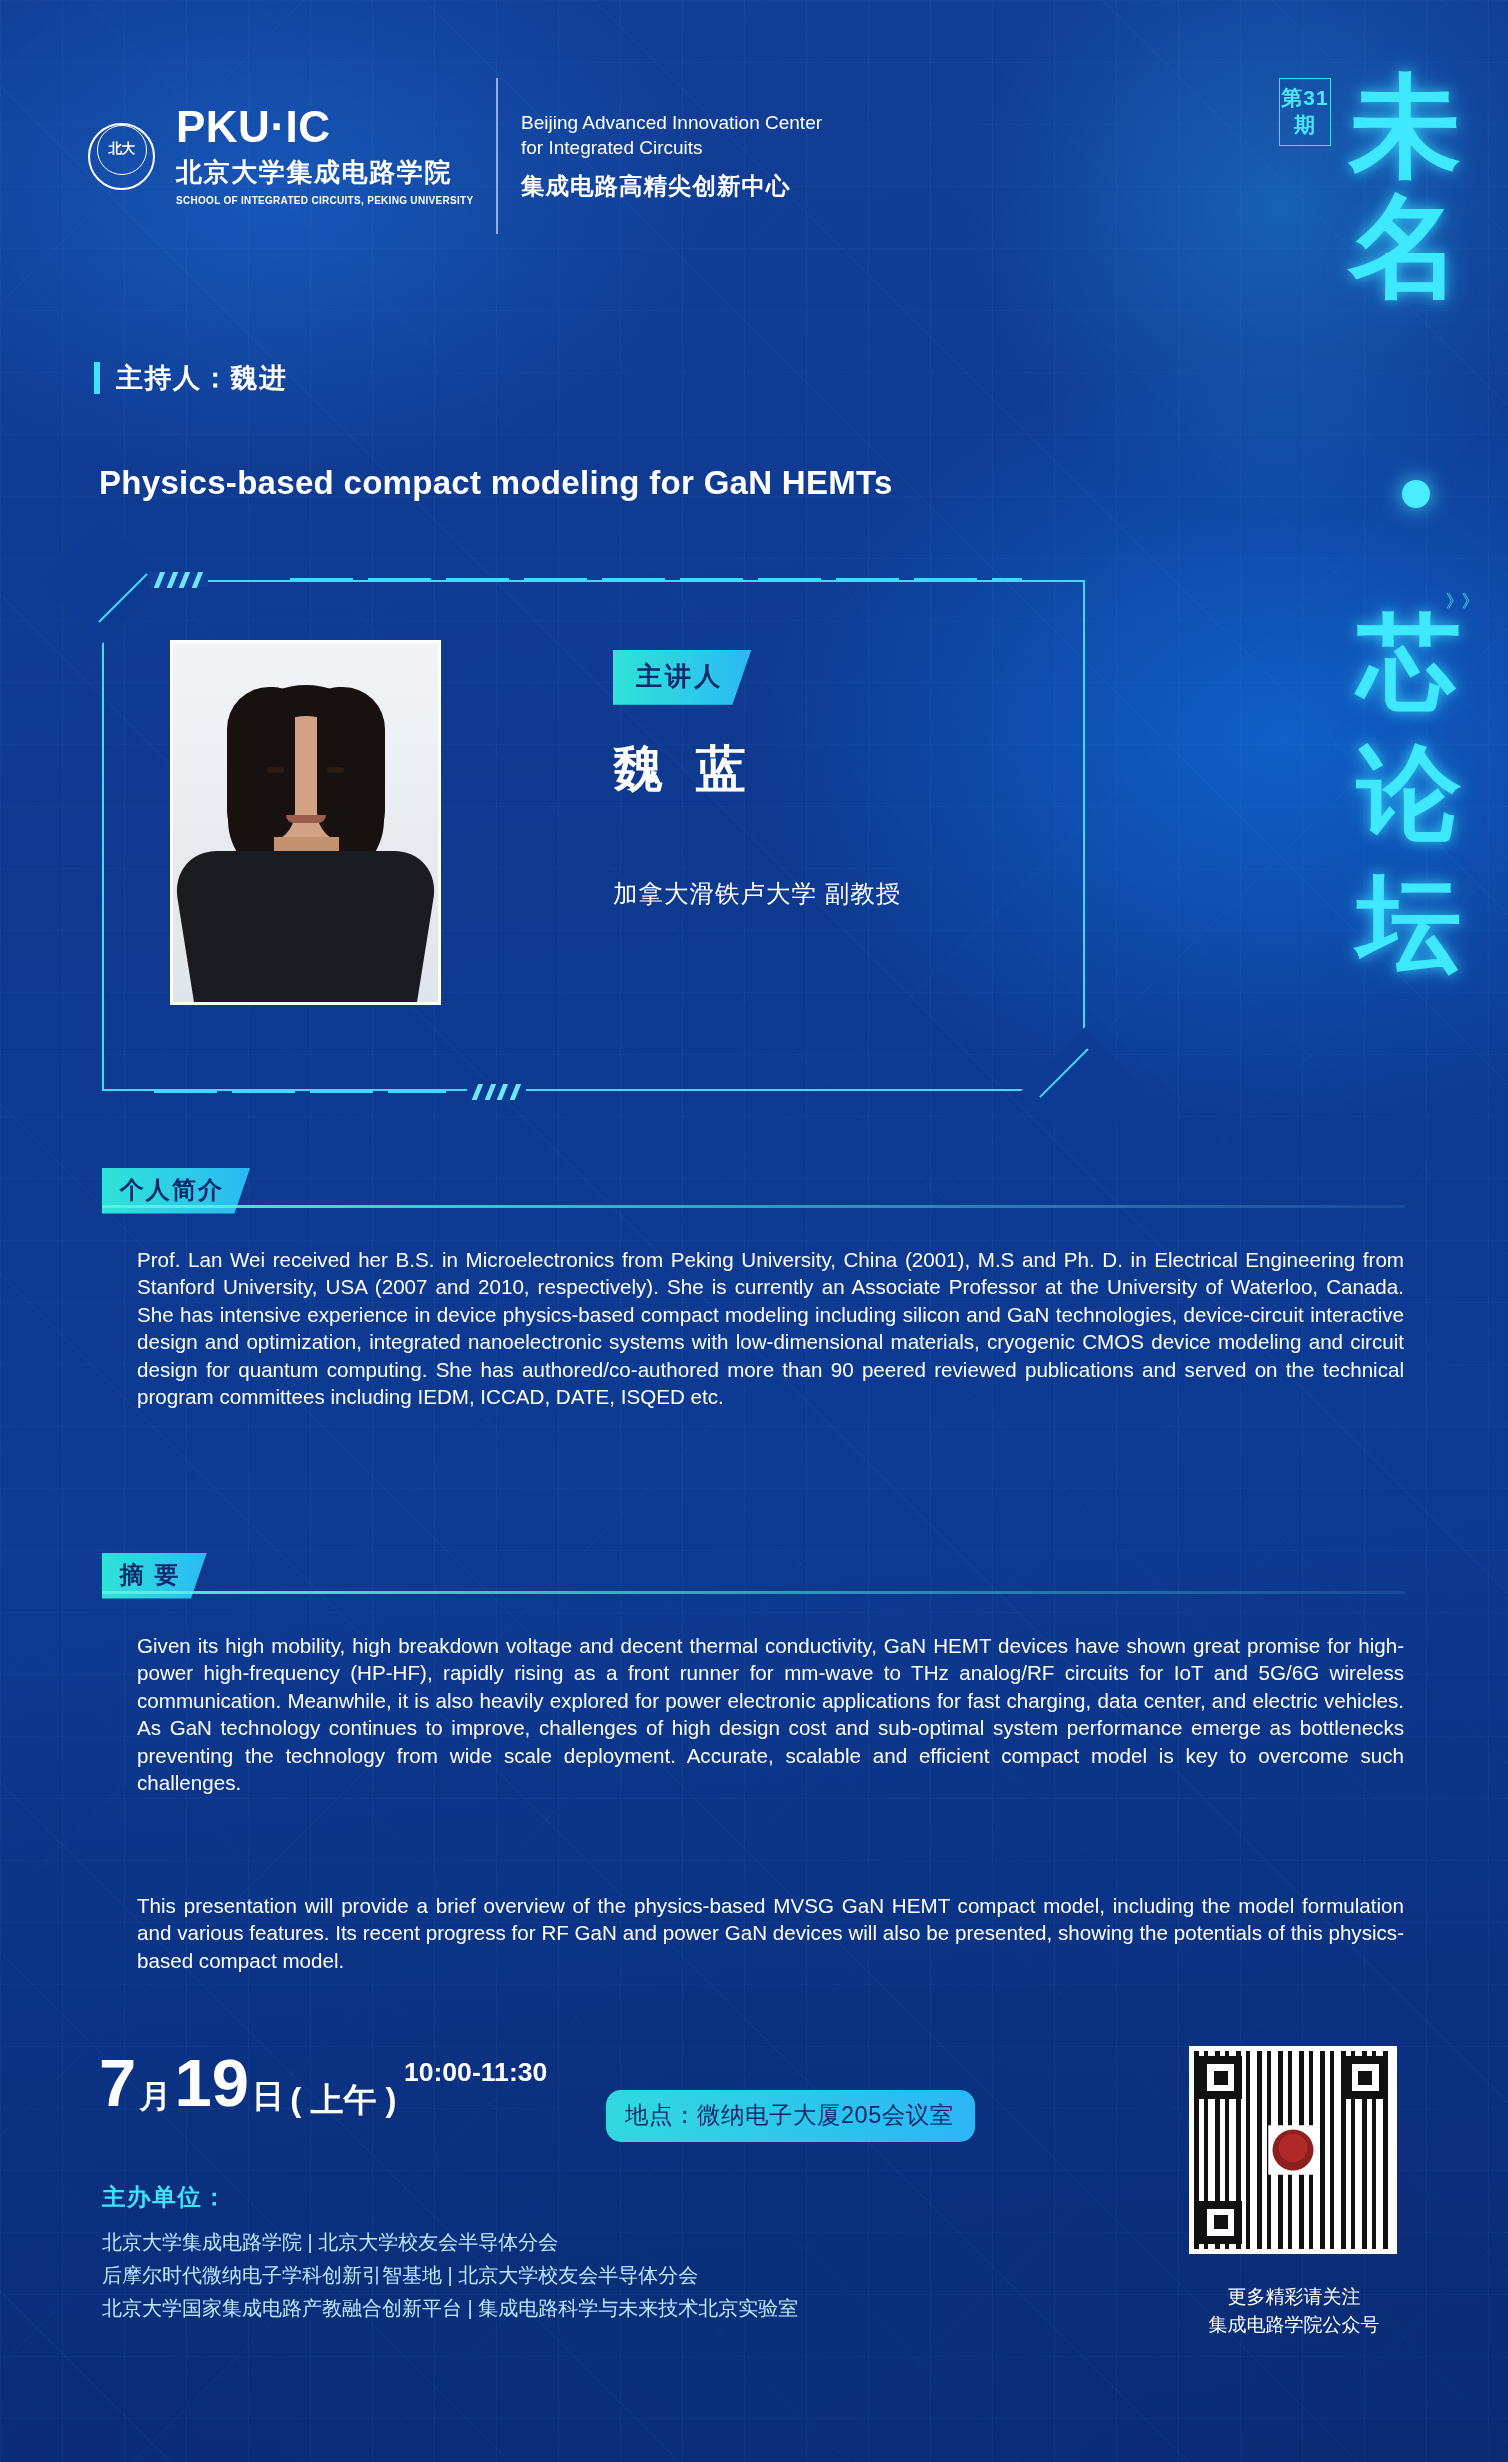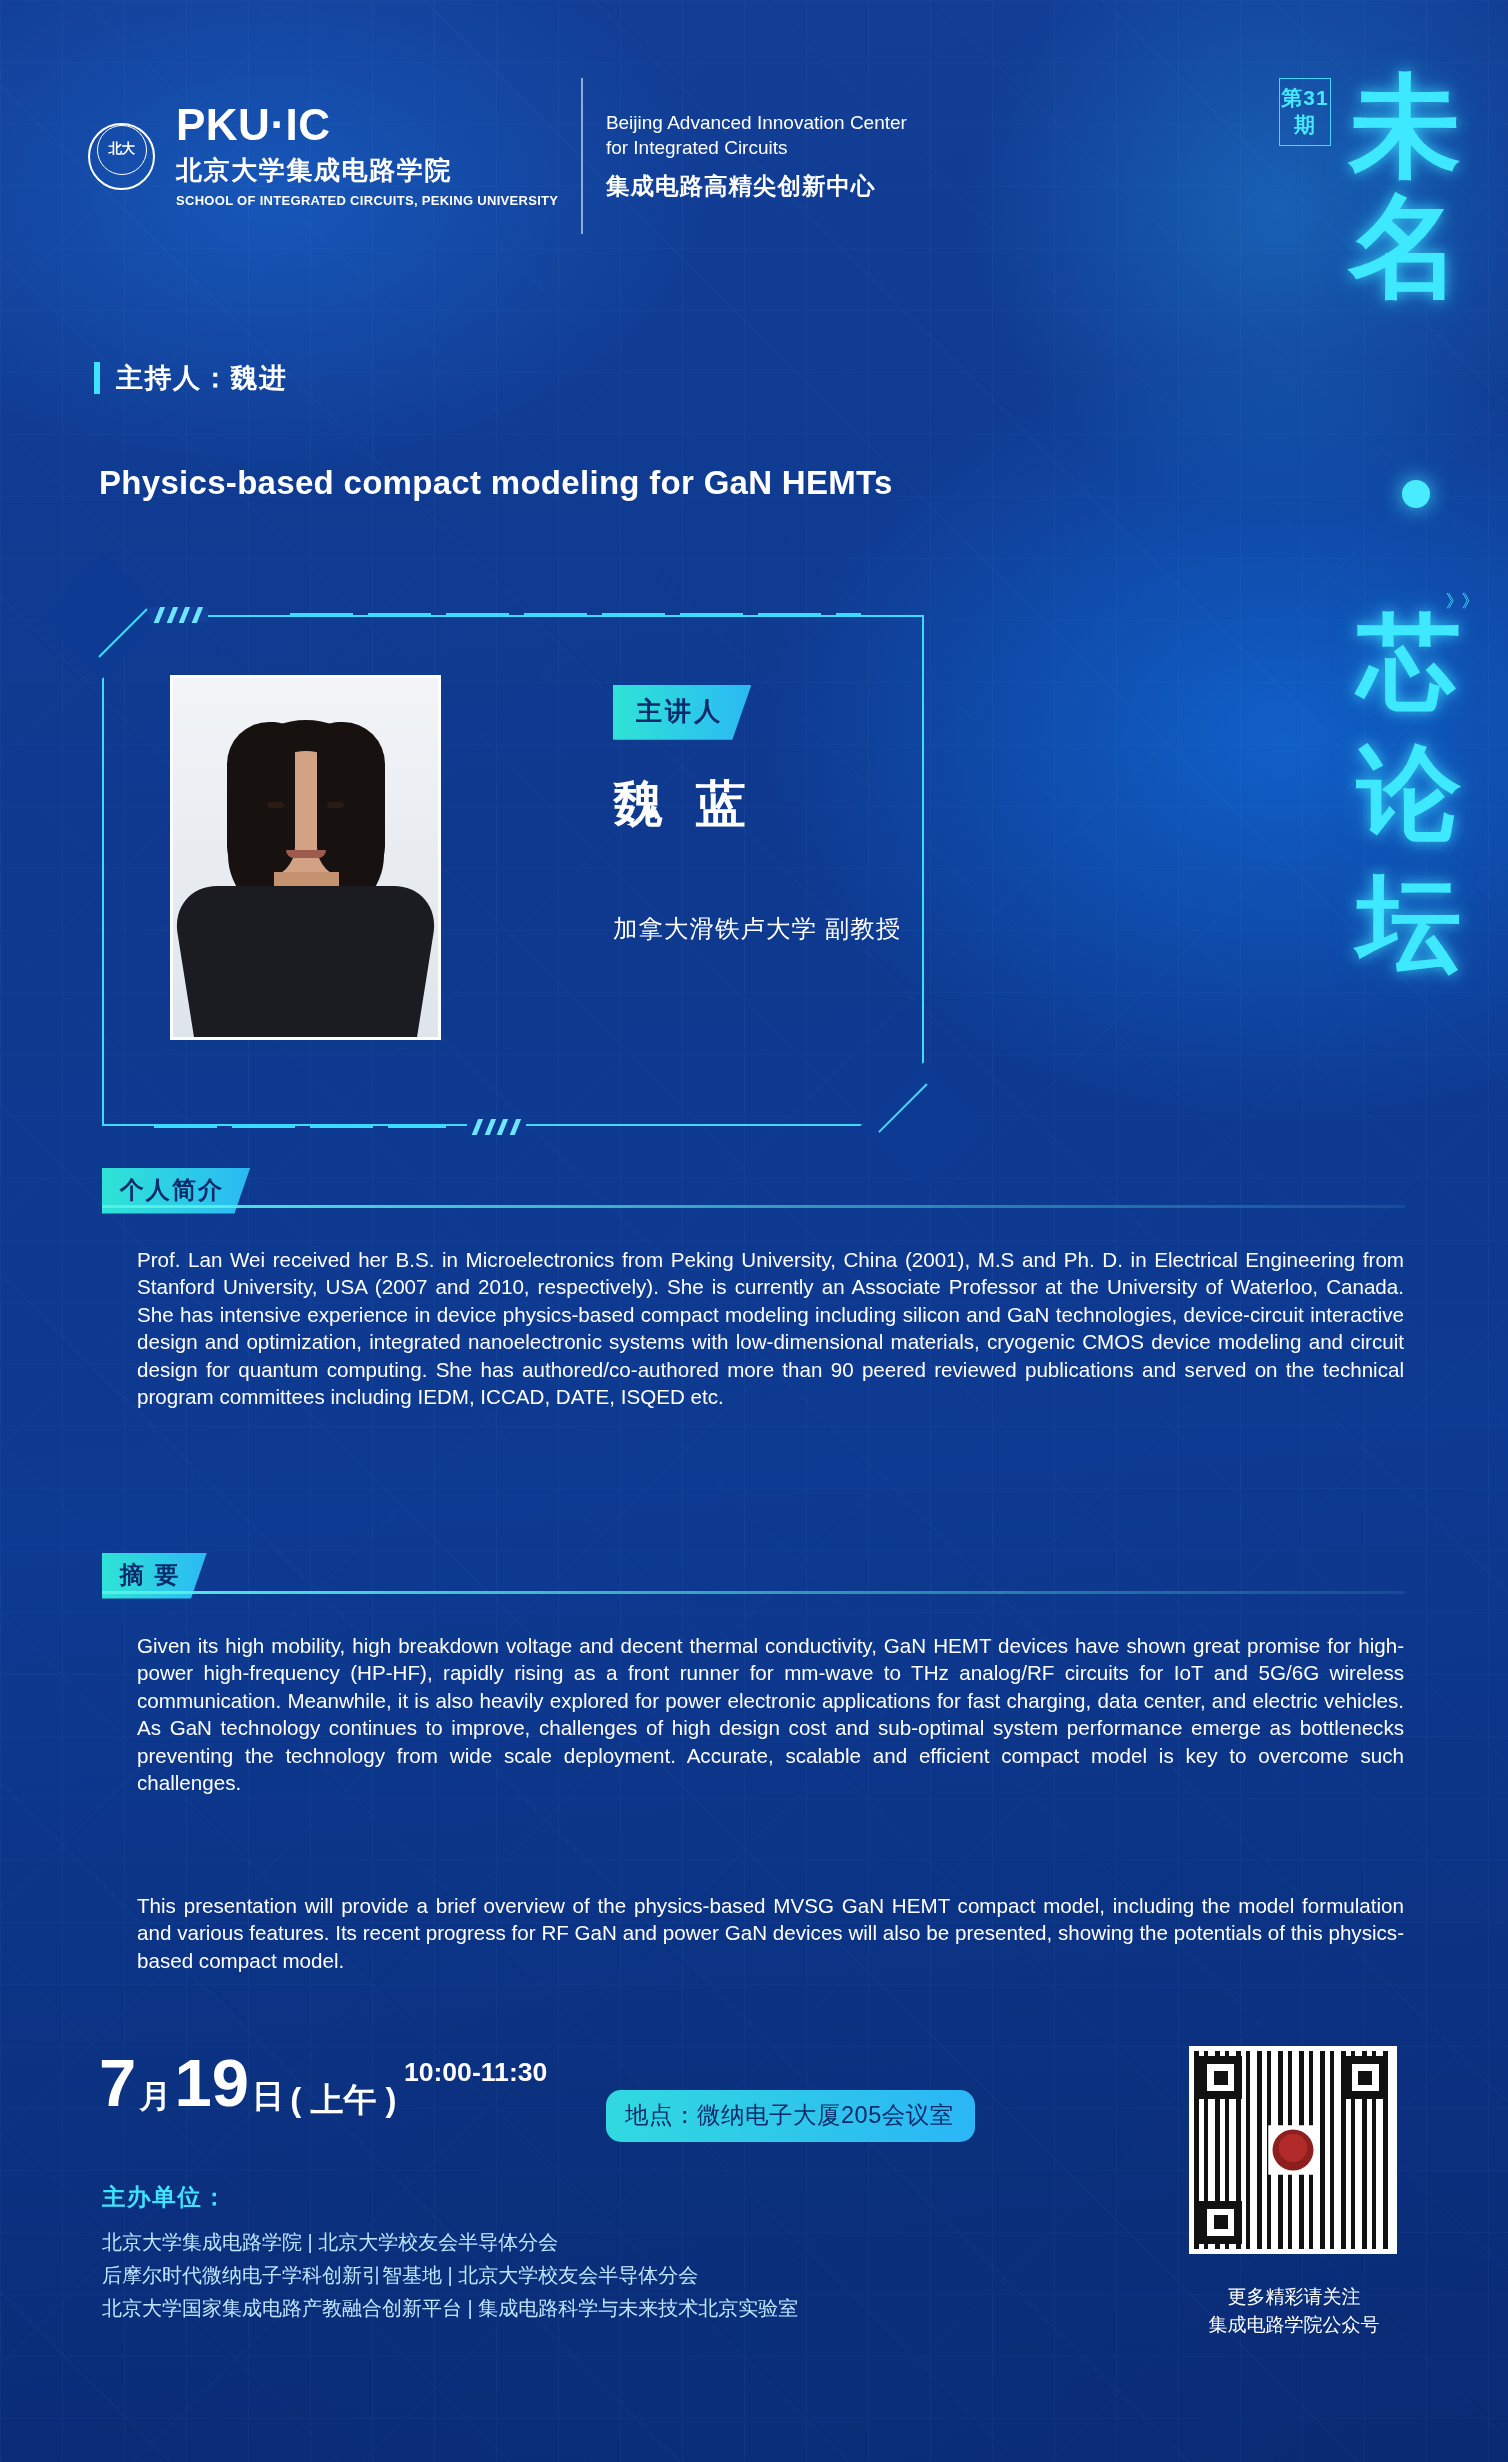--- a/index.html
+++ b/index.html
@@ -86,21 +86,21 @@
   }
   .pku-cn {
     margin-top: 7.3px;
     font-size: 26px;
     color: #ffffff;
     letter-spacing: 1.6px;
     font-weight: bold;
   }
   .pku-en {
     margin-top: 4.2px;
-    font-size: 13px;
+    font-size: 10px;
     color: #ffffff;
     letter-spacing: 0.3px;
     font-weight: bold;
   }
   .vdivide {
     width: 1.6px;
     height: 156px;
     background: rgba(255,255,255,0.55);
     margin: 0 23px;
   }
@@ -182,22 +182,22 @@
     color: #ffffff;
     font-size: 33px;
     font-weight: bold;
     letter-spacing: 0.3px;
   }
 
   
   .speaker-box {
     position:absolute;
     left: 102px;
-    top: 615px;
-    width: 822px;
+    top: 580px;
+    width: 983px;
     height: 511px;
   }
   .sf-border {
     position:absolute; inset: 0;
     border: 2.1px solid #3ddbff;
     box-sizing:border-box;
   }
   .corner-diag {
     position:absolute;
     background:#0d3a92;

